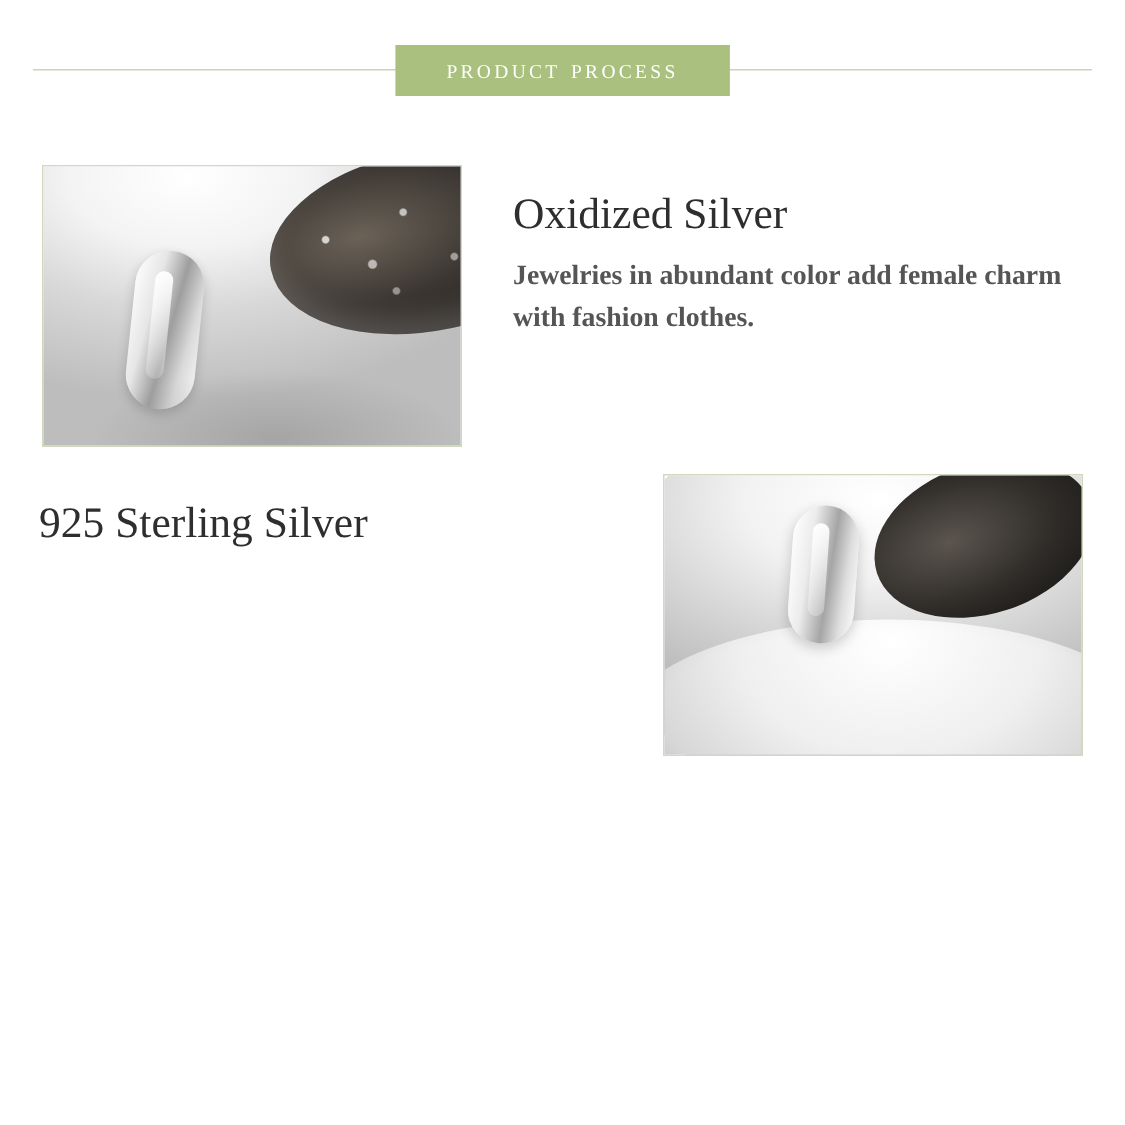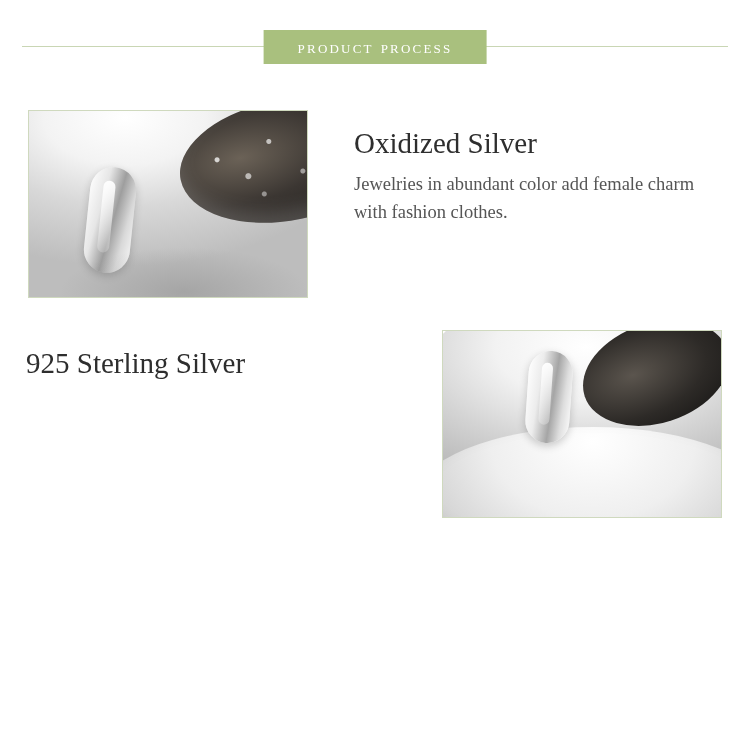--- a/index.html
+++ b/index.html
@@ -104,25 +104,26 @@
     margin: 0 0 10px 0;
     line-height: 1.1;
   }
   .desc {
     font-size: 18.5px;
     color: #555555;
     font-family: "Liberation Serif", serif;
     line-height: 1.52;
     margin: 0;
     max-width: 370px;
+    font-weight: bold;
   }
 
   
-  #row-1 { top: 88px; gap: 12px; }
-  #row-2 { top: 308px; }
+  #row-1 { top: 88px; }
+  #row-2 { top: 294px; }
   #row-3 { top: 533px; }
 
   #row-1 .thumb { margin-left: 28px; }
   #row-2 .thumb { margin-right: 28px; }
   #row-3 .thumb { margin-left: 28px; }
 
   #row-2 .text-block { text-align: left; padding-left: 26px; }
 
   
   .ring-a {

